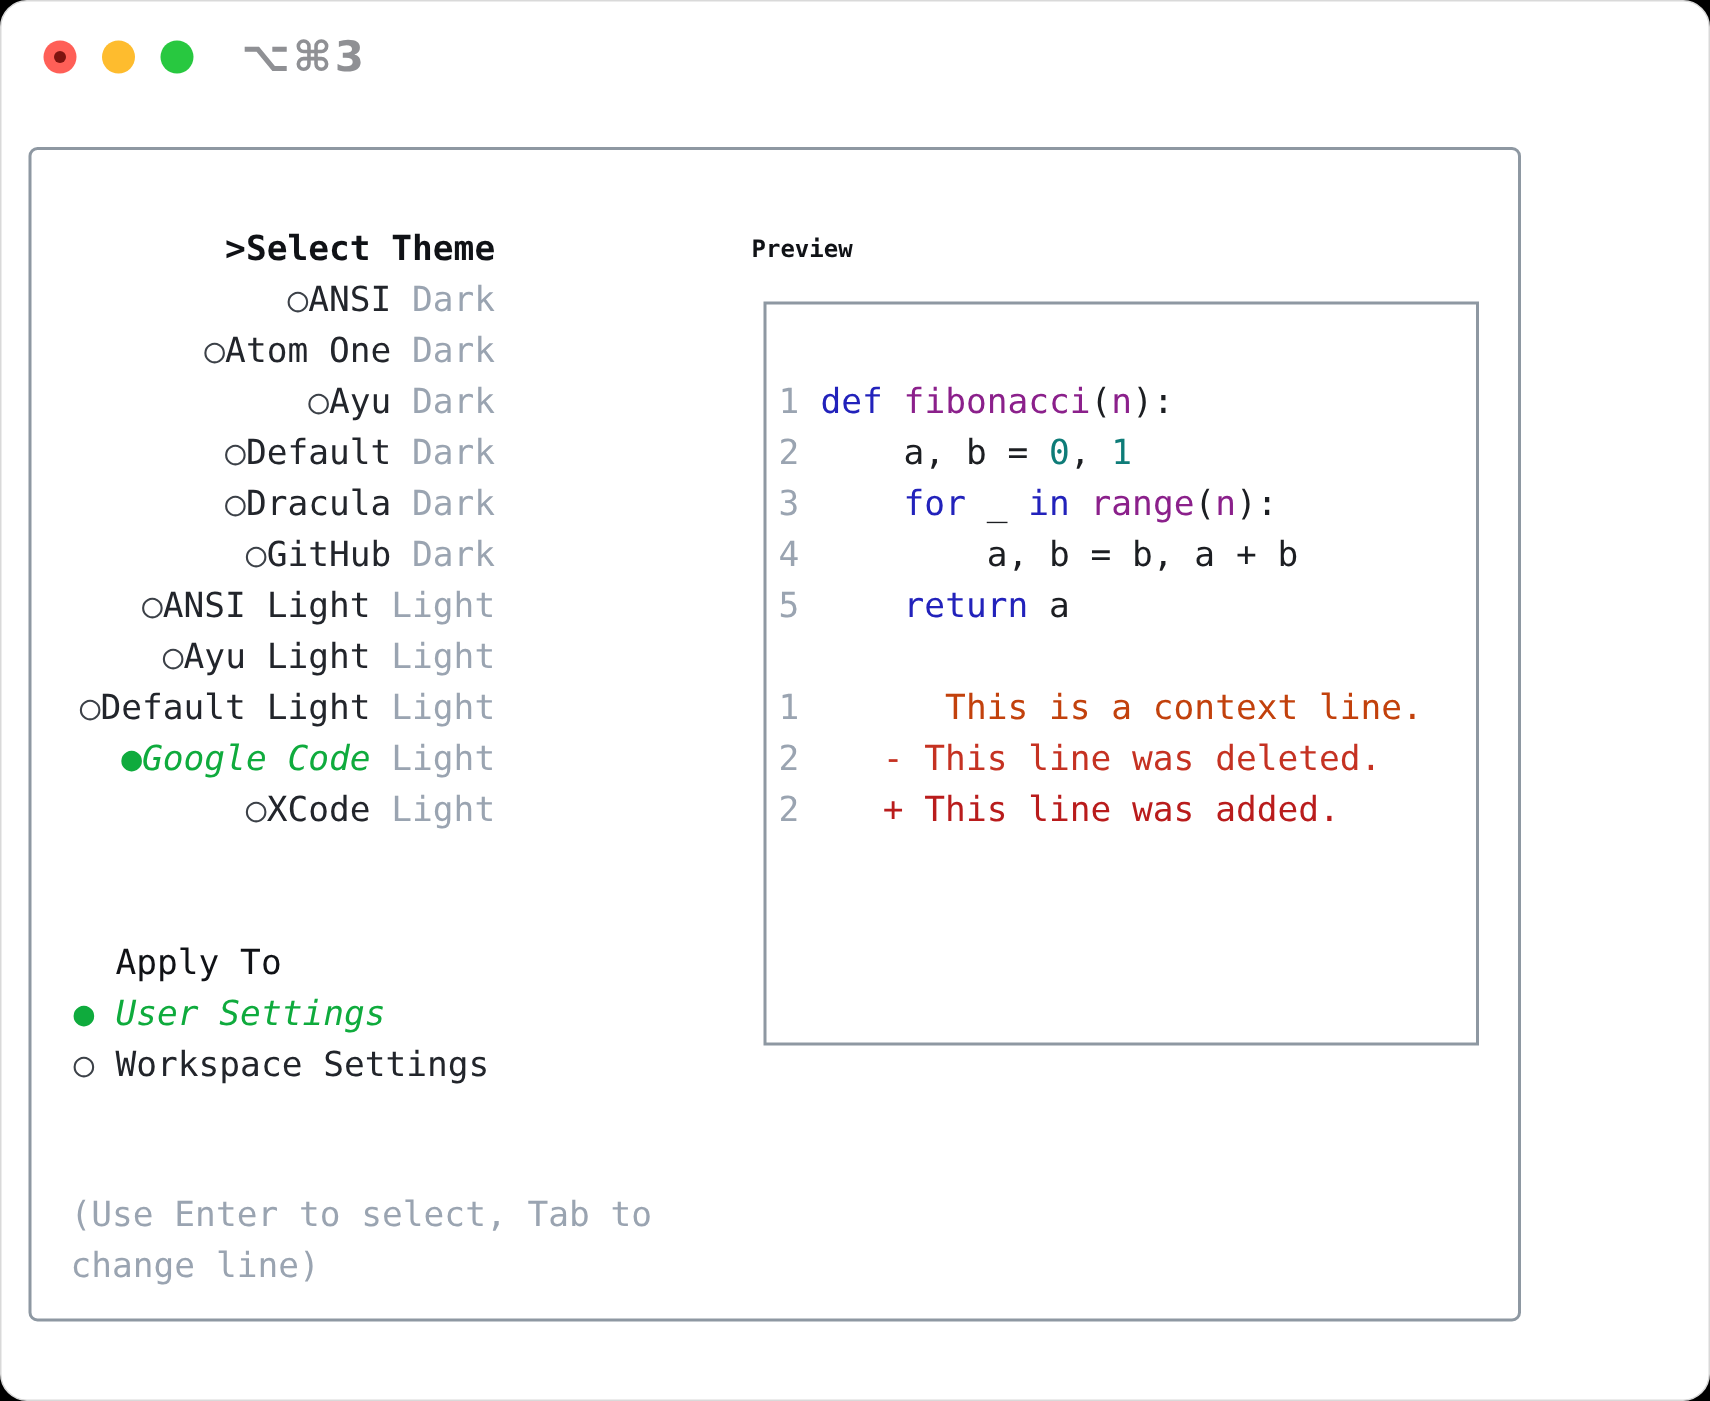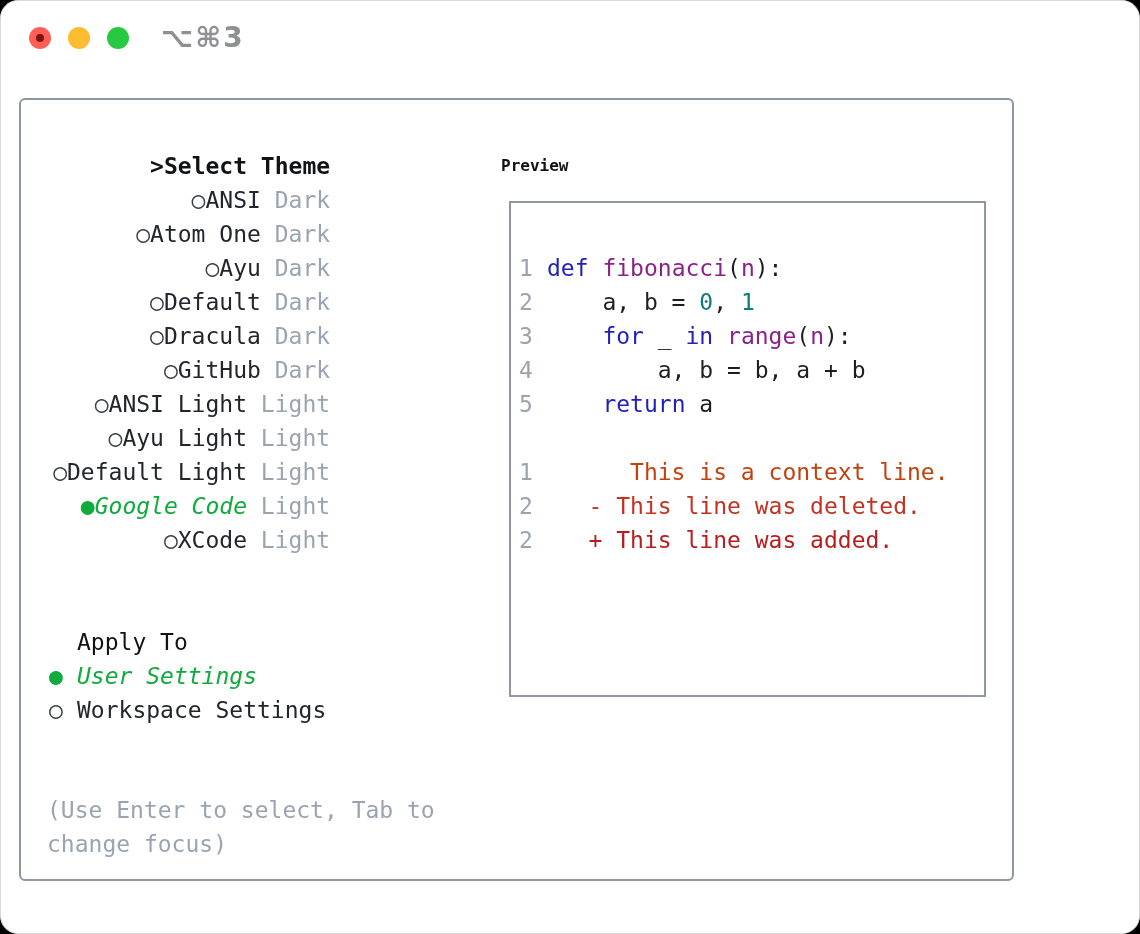--- a/index.html
+++ b/index.html
@@ -98,21 +98,21 @@
       </div>
 
     <div class="apply-block" id="apply-block">
       <div class="row apply-header">Apply To</div>
     <div class="row"><span class="bullet sel">●</span><span class="label name-sel">User Settings</span></div>
         <div class="row"><span class="bullet">○</span><span class="label">Workspace Settings</span></div>
       </div>
 
     <div class="help-block" id="help-block">
         <div class="help-line">(Use Enter to select, Tab to</div>
-        <div class="help-line">change focus)</div>
+        <div class="help-line">change line)</div>
       </div>
 
     <div class="preview-title">Preview</div>
 
     <div class="preview-box" id="preview-box">
         <div class="pline"><span class="ln">1</span><span class="pcode"><span class="tk-kw">def</span><span class="tk-pl"> </span><span class="tk-fn">fibonacci</span><span class="tk-pl">(</span><span class="tk-fn">n</span><span class="tk-pl">):</span></span></div>
         <div class="pline"><span class="ln">2</span><span class="pcode"><span class="tk-pl">    a, b = </span><span class="tk-num">0</span><span class="tk-pl">, </span><span class="tk-num">1</span></span></div>
         <div class="pline"><span class="ln">3</span><span class="pcode"><span class="tk-pl">    </span><span class="tk-kw">for</span><span class="tk-pl"> _ </span><span class="tk-kw">in</span><span class="tk-pl"> </span><span class="tk-fn">range</span><span class="tk-pl">(</span><span class="tk-fn">n</span><span class="tk-pl">):</span></span></div>
         <div class="pline"><span class="ln">4</span><span class="pcode"><span class="tk-pl">        a, b = b, a + b</span></span></div>
         <div class="pline"><span class="ln">5</span><span class="pcode"><span class="tk-pl">    </span><span class="tk-kw">return</span><span class="tk-pl"> a</span></span></div>

